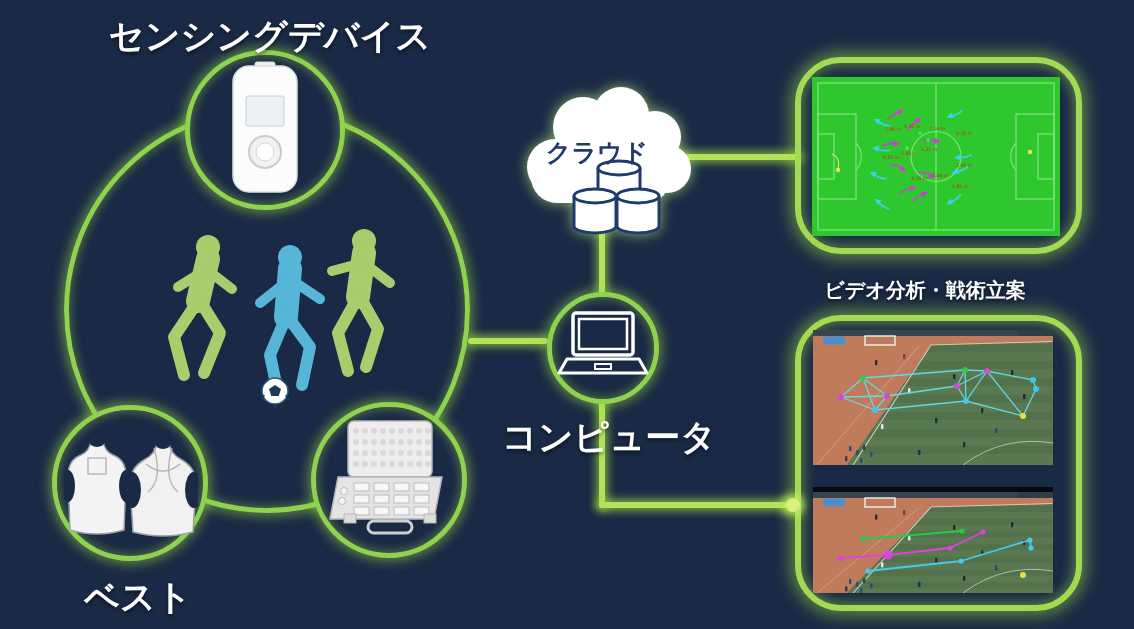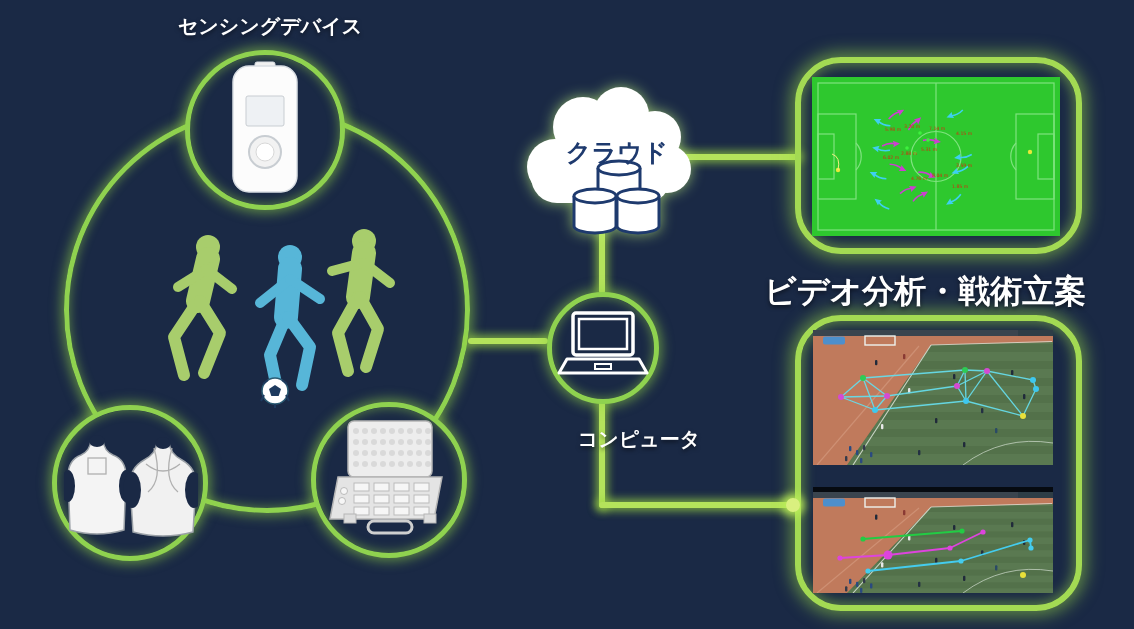--- a/index.html
+++ b/index.html
@@ -7,24 +7,24 @@
          font-family:"DejaVu Sans","Liberation Sans",sans-serif;}
   .gcircle{position:absolute;border-radius:50%;border:5px solid #8fd24f;
            box-shadow:0 0 12px 3px rgba(150,215,70,.55), inset 0 0 10px 2px rgba(150,215,70,.40);}
   .nodefill{background:#1a2945;z-index:3;}
   .gline{position:absolute;background:#b4e35b;border-radius:3px;z-index:2;
          box-shadow:0 0 9px 3px rgba(158,216,66,.70);}
   .gnode{position:absolute;width:14px;height:14px;border-radius:50%;background:#d9f07f;z-index:3;
          box-shadow:0 0 10px 4px rgba(190,240,90,.9);}
   .gbox{position:absolute;border:6px solid #a3da53;border-radius:46px;z-index:2;
         box-shadow:0 0 16px 5px rgba(160,225,70,.5), inset 0 0 12px 3px rgba(160,225,70,.45);}
-  .title{position:absolute;color:#ffffff;font-weight:700;font-size:20px;white-space:nowrap;
+  .title{position:absolute;color:#ffffff;font-weight:700;font-size:35px;white-space:nowrap;
          transform:translateX(-50%);text-shadow:0 2px 4px rgba(0,0,0,.55);z-index:6;}
   .cloudtext{position:absolute;color:#1e3a6e;font-weight:700;font-size:25px;white-space:nowrap;
-         transform:translateX(-50%);z-index:5;margin-left:20px;}
+         transform:translateX(-50%);z-index:5;}
   .abs{position:absolute;}
   .z1{z-index:1}.z3{z-index:3}.z4{z-index:4}
   .cloudglow{filter:drop-shadow(0 0 7px rgba(188,236,120,.7));}
 </style>
 </head>
 <body>
 
 <div class="stage">
 
   <div class="gcircle z1" style="left:64px;top:107px;width:396px;height:396px;"></div>
@@ -415,16 +415,17 @@
         <polyline points="55,79 148,69 217,48 218,56" fill="none" stroke="#44ccee" stroke-width="1.8" stroke-linejoin="round"></polyline>
         <circle cx="55" cy="79" r="2.6" fill="#44ccee"></circle>
         <circle cx="148" cy="69" r="2.6" fill="#44ccee"></circle>
         <circle cx="217" cy="48" r="2.6" fill="#44ccee"></circle>
         <circle cx="218" cy="56" r="2.6" fill="#44ccee"></circle>
         <circle cx="210" cy="83" r="3" fill="#e8e03a"></circle>
       </g>
   </svg>
 
   <div class="title" style="left:270px;top:13px;">センシングデバイス</div>
-  <div class="title" style="left:925px;top:270px;font-size:32px;">ビデオ分析・戦術立案</div>
-  <div class="title" style="left:609px;top:426px;margin-left:30px;">コンピュータ</div>
+  <div class="title" style="left:925px;top:277px;font-size:20px;">ビデオ分析・戦術立案</div>
+  <div class="title" style="left:609px;top:414px;">コンピュータ</div>
+  <div class="title" style="left:138px;top:574px;">ベスト</div>
 
 </div>
 
 </body></html>

